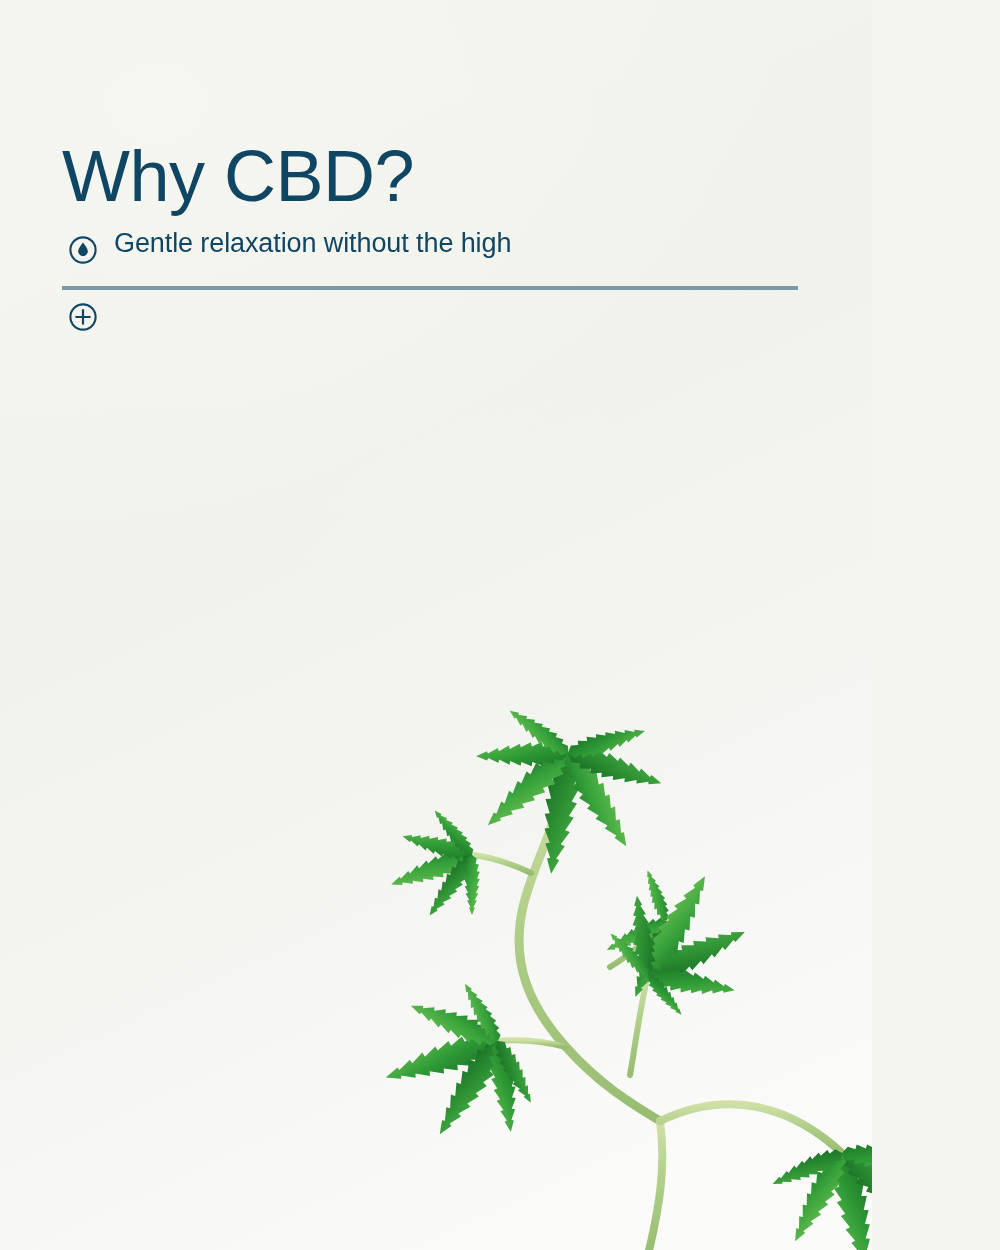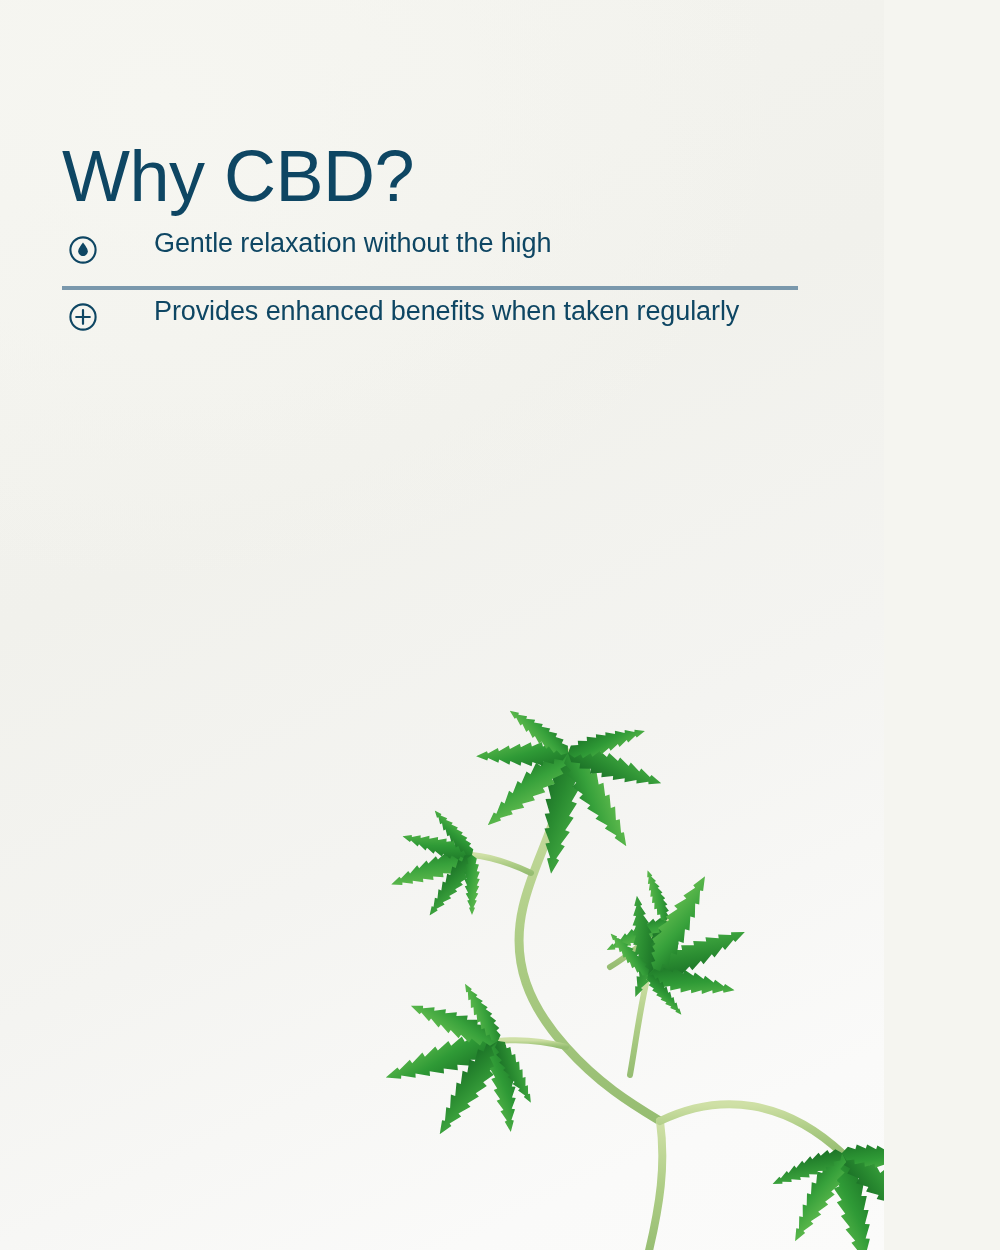--- a/index.html
+++ b/index.html
@@ -15,21 +15,20 @@
   }
 
   #page {
     position: relative;
     width: 872px;
     height: 1250px;
     overflow: hidden;
     background:
       radial-gradient(ellipse 900px 700px at 18% 8%, #f6f6f1 0%, rgba(246,246,241,0) 70%),
       linear-gradient(155deg, #f4f4ef 0%, #f1f1ec 38%, #f4f4f1 62%, #fafaf9 88%, #fbfbfa 100%);
-    padding-left: 12px;
   }
 
   
   .page-title {
     position: absolute;
     left: 62px;
     top: 92px;
     font-size: 72px;
     line-height: 1.0;
     font-weight: 400;
@@ -62,21 +61,21 @@
     margin-top: 13px;
     margin-left: 6px;
   }
   .benefit-row.r2 .benefit-icon { margin-top: 16px; }
   .benefit-row.r3 .benefit-icon { margin-top: 12px; }
 
   .benefit-icon svg { display: block; width: 30px; height: 30px; }
 
   .benefit-text {
     flex: 1 1 auto;
-    margin-left: 56px;
+    margin-left: 16px;
     font-size: 27px;
     line-height: 42px;
     font-weight: 500;
     color: #0e4663;
     letter-spacing: -0.1px;
     white-space: pre-line;
   }
 
   .divider {
     height: 2px;
@@ -121,21 +120,20 @@
 
     <div class="divider"></div>
 
     <div class="benefit-row r3">
       <span class="benefit-icon">
         <svg viewBox="0 0 30 30" xmlns="http://www.w3.org/2000/svg">
           <circle cx="15" cy="15" r="12.6" fill="none" stroke="#0e4663" stroke-width="2.1"></circle>
           <path d="M15 8.2 L15 21.8 M8.2 15 L21.8 15" stroke="#0e4663" stroke-width="2.2" stroke-linecap="round"></path>
         </svg>
       </span>
-      <div class="benefit-text">Provides enhanced benefits when taken regularly</div>
     </div>
 
   </div>
 
   <div class="plant-art">
     <svg viewBox="0 0 690 700" xmlns="http://www.w3.org/2000/svg">
       <defs>
         <linearGradient id="lfA" x1="0" y1="0" x2="1" y2="1">
           <stop offset="0%" stop-color="#49b246"></stop>
           <stop offset="55%" stop-color="#2a8c31"></stop>

